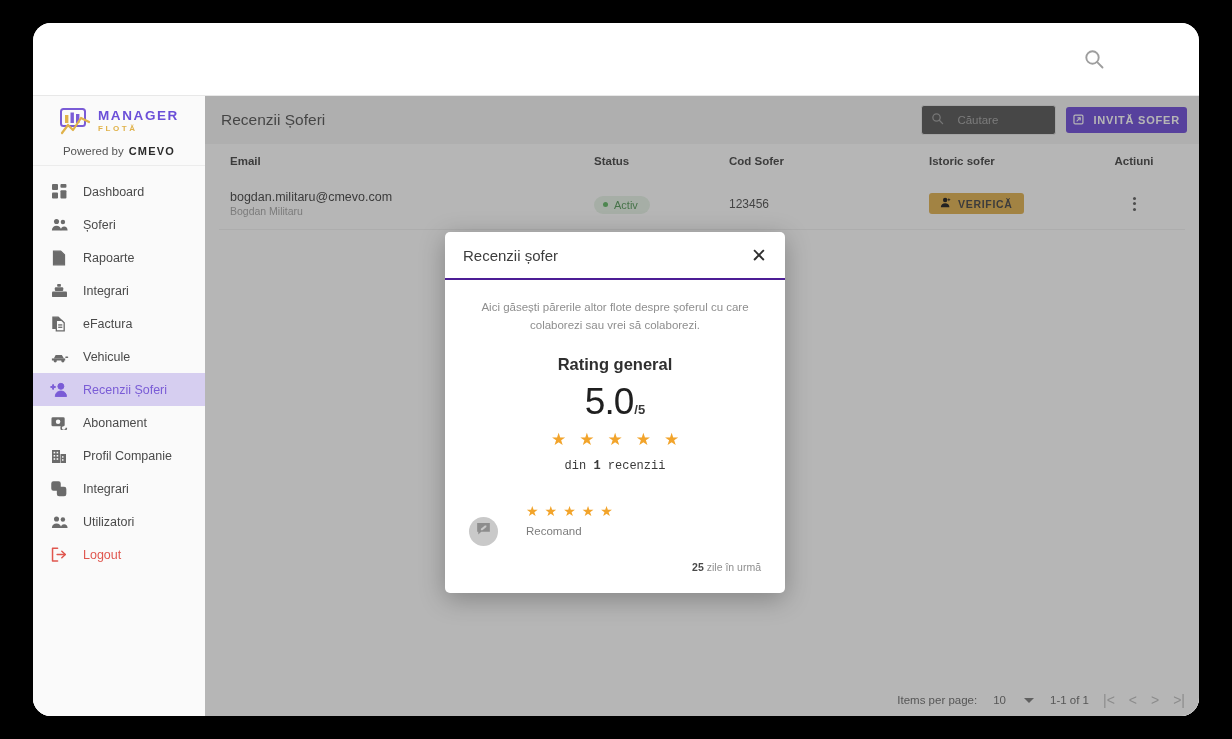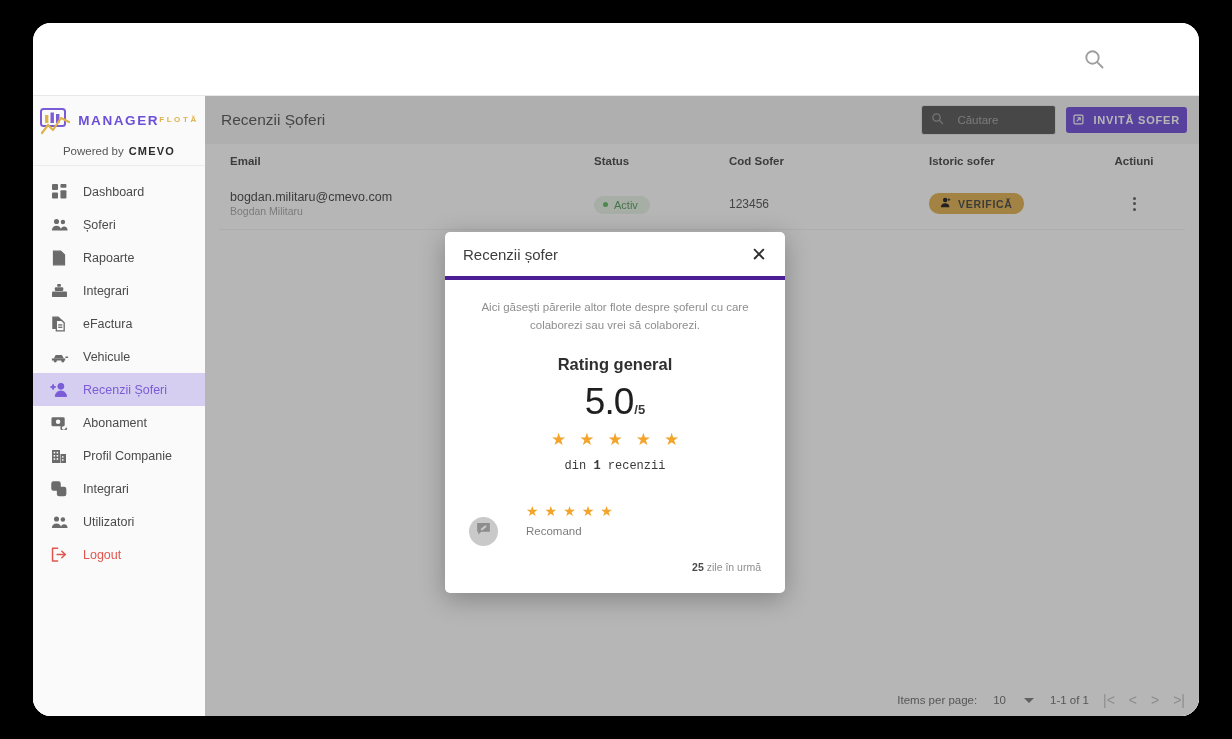--- a/index.html
+++ b/index.html
@@ -47,21 +47,21 @@
     background: #fafafa;
     display: flex; flex-direction: column;
   }
   .logo-block {
     padding: 10px 0 8px 0;
     border-bottom: 1px solid #ececec;
     display: flex; flex-direction: column; align-items: center;
   }
   .logo-row { display: flex; align-items: center; gap: 5px; }
   .logo-mark { position: relative; width: 34px; height: 30px; }
-  .logo-text { display: flex; flex-direction: row; line-height: 1; }
+  .logo-text { display: flex; flex-direction: column; line-height: 1; }
   .logo-title {
     font-size: 13.5px; font-weight: 700; letter-spacing: 1.6px;
     color: #6b4fd8;
   }
   .logo-sub {
     font-size: 8px; font-weight: 700; letter-spacing: 2.6px;
     color: #e0b24a; margin-top: 2px;
   }
   .powered {
     margin-top: 9px; font-size: 11.5px; color: #555;
@@ -126,21 +126,21 @@
   .email-sub { font-size: 10.5px; color: #9a9a9a; margin-top: 1px; }
   .badge-activ {
     display: inline-flex; align-items: center; gap: 6px;
     background: #e4f2e4; color: #3f8c44;
     border-radius: 11px; padding: 3px 12px 3px 9px; font-size: 11px;
   }
   .badge-activ .dot { width: 5px; height: 5px; border-radius: 50%; background: #4caf50; }
   .cod-val { font-size: 12px; color: #3a3a3a; }
   .verify-btn {
     display: inline-flex; align-items: center; gap: 6px;
-    background: #dda73a; color: #2d2d2d; border-radius: 10px;
+    background: #dda73a; color: #2d2d2d; border-radius: 3px;
     padding: 4px 11px; font-size: 10.5px; font-weight: 700; letter-spacing: .7px;
     cursor: pointer;
   }
   .kebab { display: flex; flex-direction: column; gap: 2.5px; align-items: center; cursor: pointer; }
   .kebab i { width: 3px; height: 3px; border-radius: 50%; background: #4a4a4a; display: block; }
 
   
   .paginator {
     position: absolute; right: 14px; bottom: 8px;
     display: flex; align-items: center; gap: 14px;
@@ -162,21 +162,21 @@
     background: rgba(80,80,80,0.42); z-index: 10;
   }
   .modal {
     position: absolute; left: 412px; top: 209px;
     width: 340px; background: #fff;
     border-radius: 5px; box-shadow: 0 6px 26px rgba(0,0,0,.28);
     z-index: 11; overflow: hidden;
   }
   .modal-head {
     height: 48px; display: flex; align-items: center; justify-content: space-between;
-    padding: 0 18px; border-bottom: 4px solid #4c1d95;
+    padding: 0 18px; border-bottom: 2px solid #4c1d95;
   }
   .modal-title { font-size: 15px; color: #3d3d3d; }
   .modal-close { font-size: 19px; color: #2e2e2e; cursor: pointer; line-height: 1; }
   .modal-body { padding: 19px 24px 26px 24px; }
   .modal-desc {
     font-size: 11.5px; color: #8e8e8e; text-align: center; line-height: 1.55;
   }
   .rating-label {
     margin-top: 20px; text-align: center;
     font-size: 16.5px; color: #2f2f2f; font-weight: 700;

